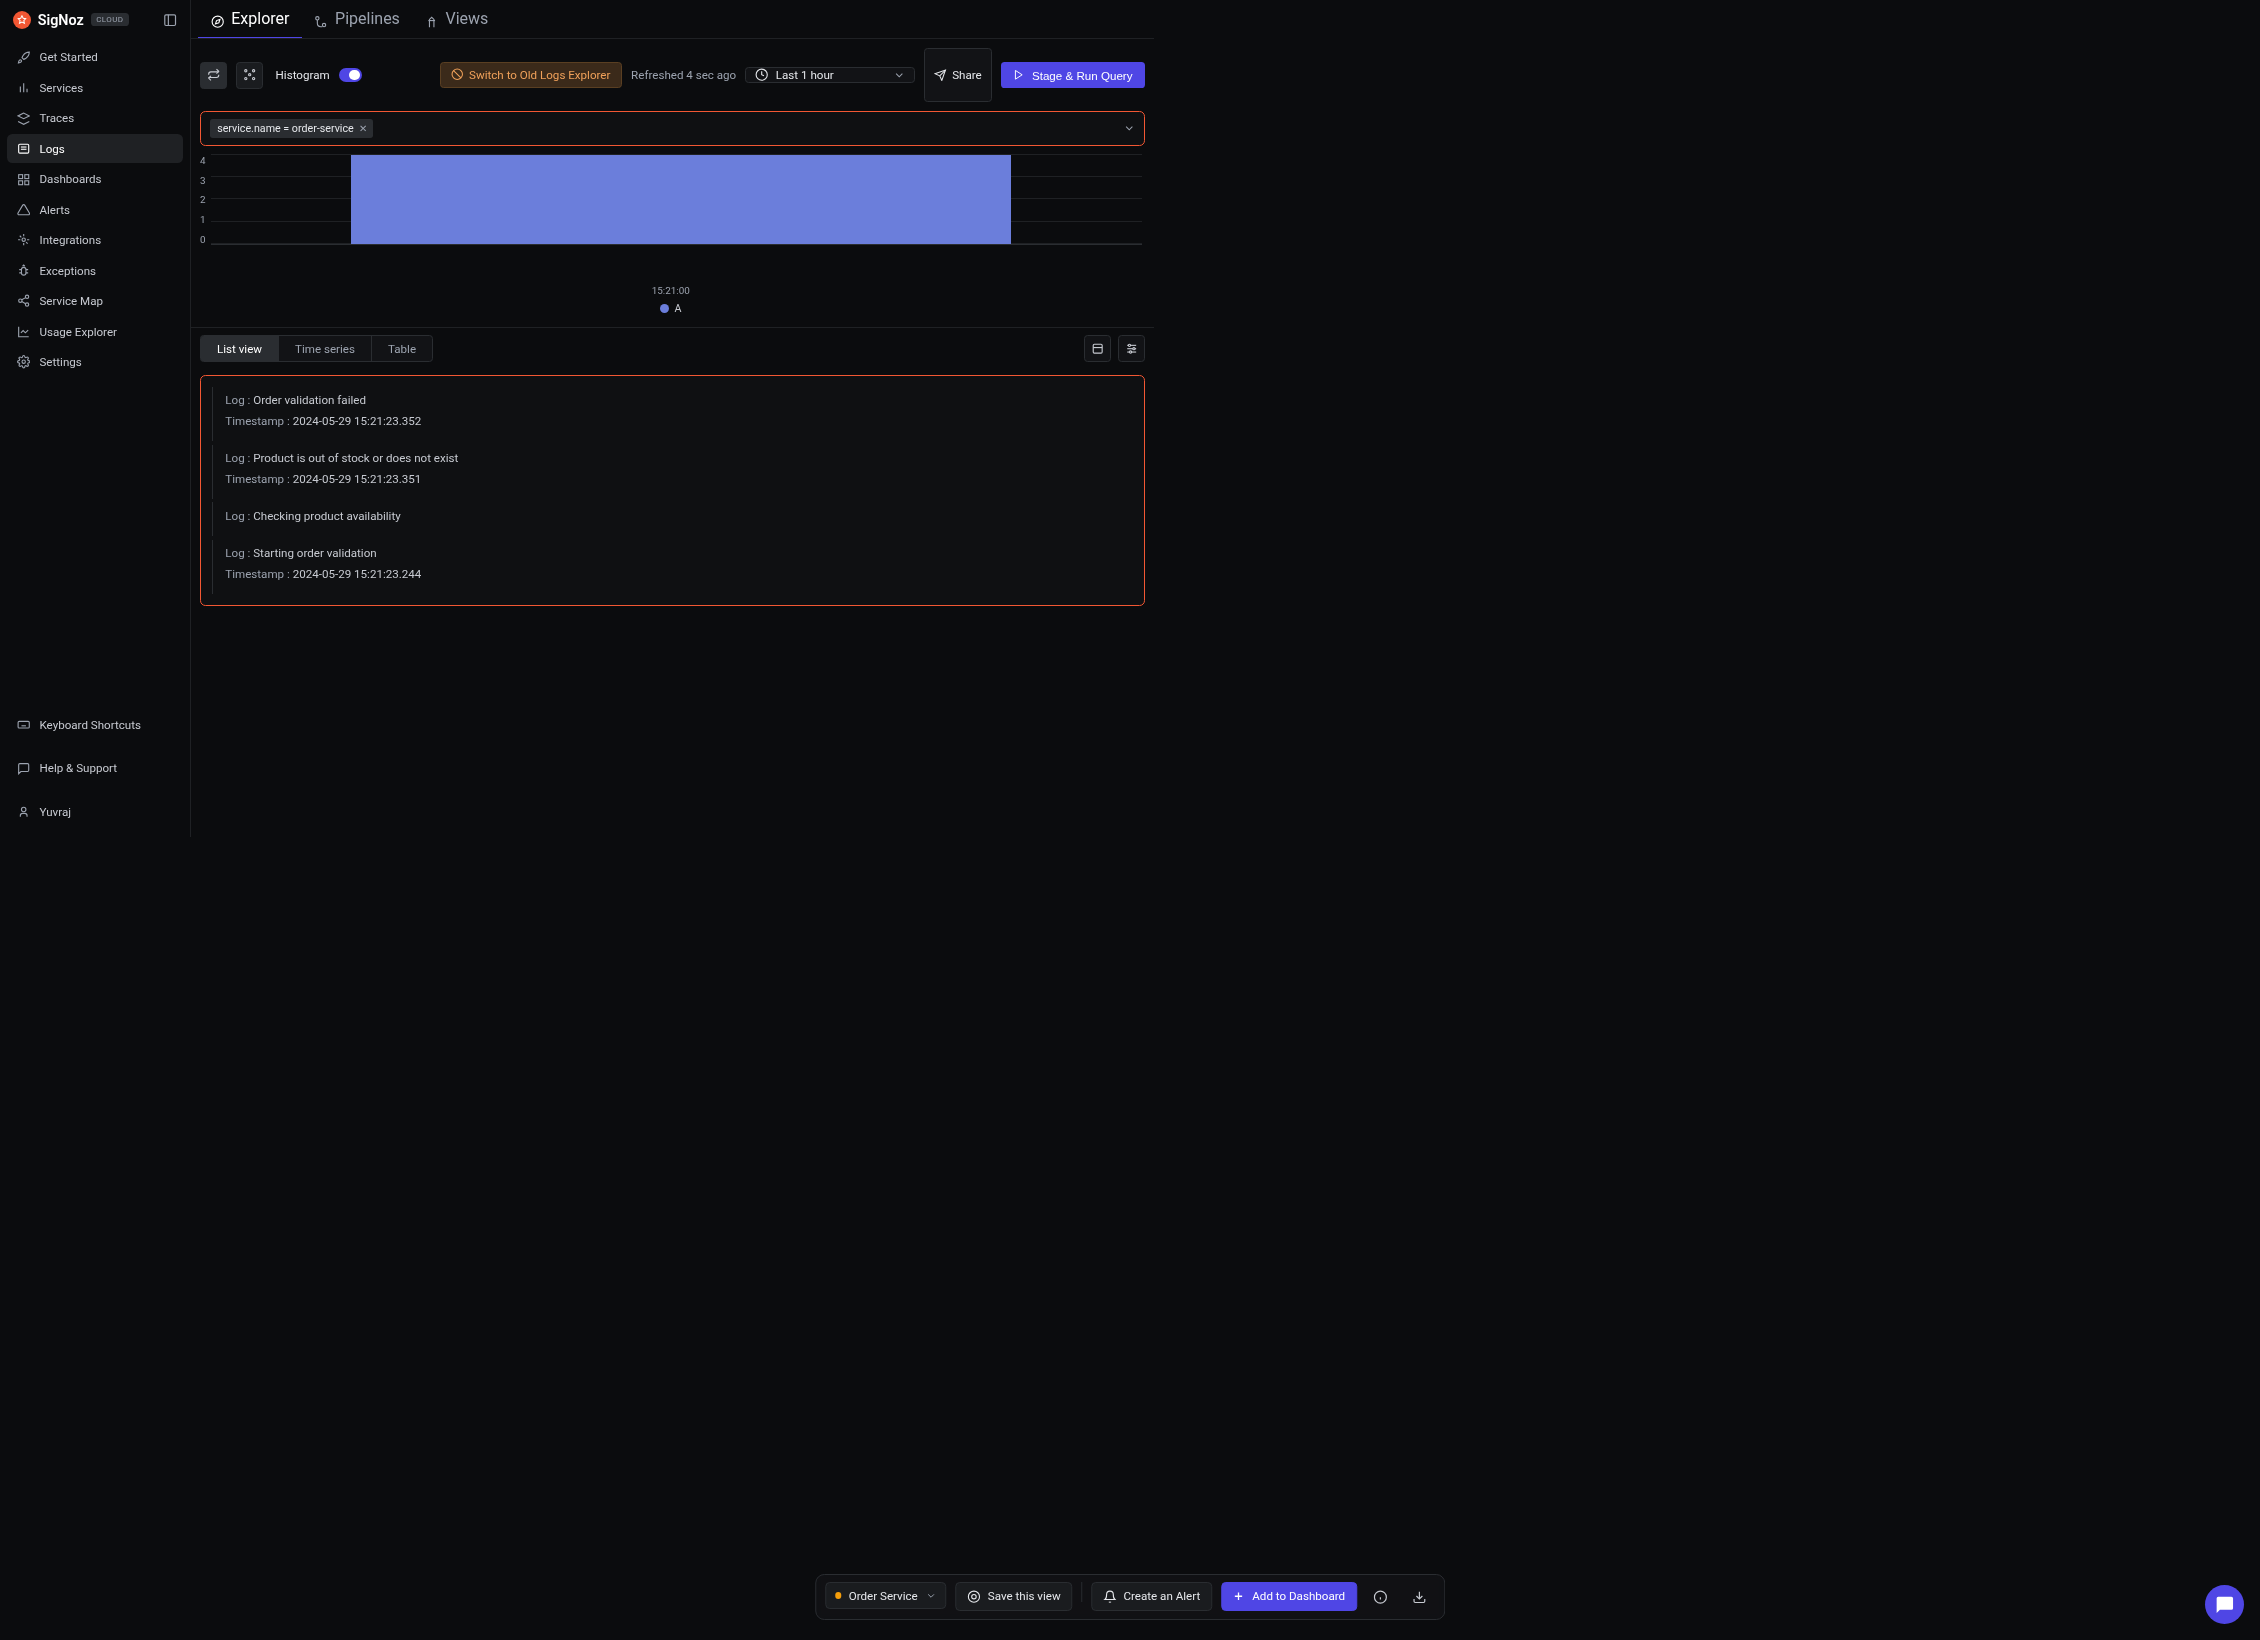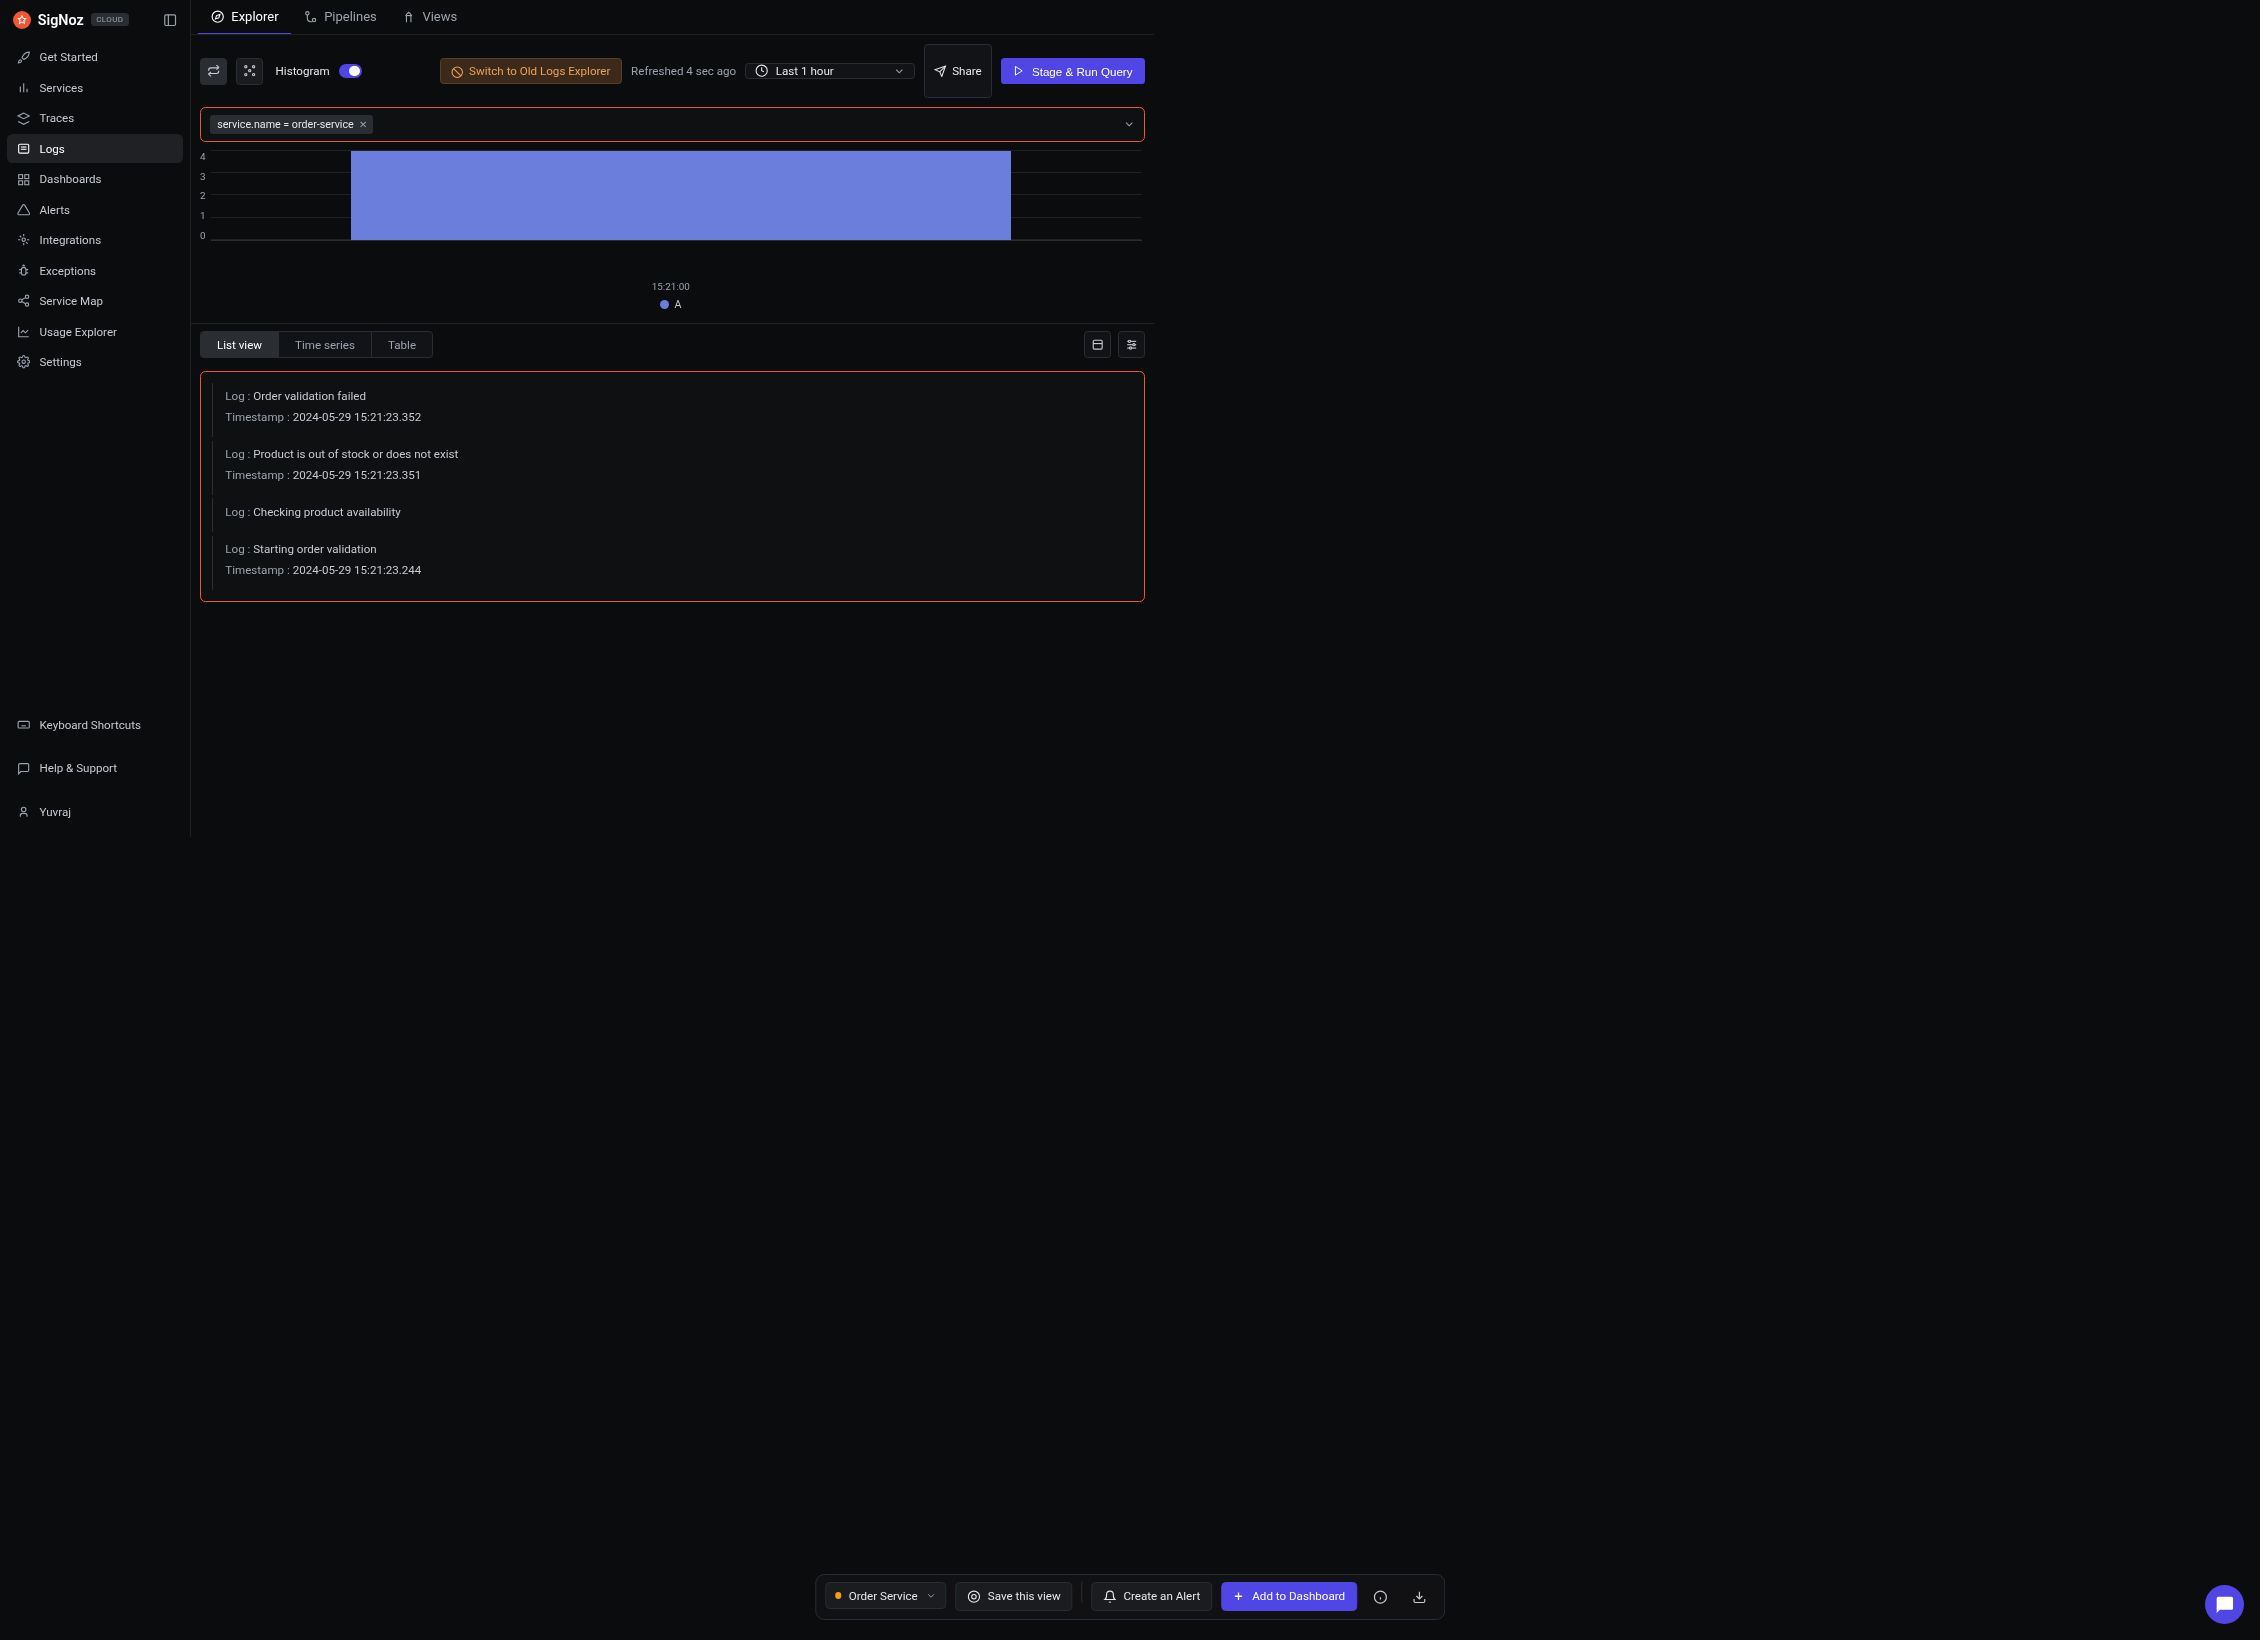--- a/index.html
+++ b/index.html
@@ -38,23 +38,23 @@
 .sidebar-item .icon { width: 14.3px; height: 14.3px; display: flex; align-items: center; justify-content: center; color: #9ca3af; }
 .sidebar-item.active .icon { color: #fff; }
 .sidebar-bottom { display: flex; flex-direction: column; gap: 15px; margin-top: auto; }
 
 
 .main { flex: 1; display: flex; flex-direction: column; overflow: hidden; }
 
 
 .top-tabs { display: flex; border-bottom: 0.9px solid #1f2124; padding: 0 7.2px; }
 .top-tab {
-  display: flex; align-items: center; gap: 7.2px;
+  display: flex; align-items: flex-end; gap: 7.2px;
   padding: 9px 12.5px; color: #9ca3af; cursor: pointer;
-  border-bottom: 1.8px solid transparent; font-size: 13px;
+  border-bottom: 1.8px solid transparent; font-size: 16px;
 }
 .top-tab.active { color: #fff; border-bottom-color: #4f46e5; }
 .top-tab .icon { width: 13.4px; height: 13.4px; }
 
 
 .toolbar {
   display: flex; align-items: center; gap: 9px;
   padding: 9px 9px;
 }
 .tool-btn {
@@ -70,21 +70,21 @@
   position: relative; cursor: pointer;
 }
 .toggle::after {
   content: ""; position: absolute; width: 10.7px; height: 10.7px;
   background: #fff; border-radius: 50%; top: 1.8px; right: 1.8px;
 }
 .spacer { flex: 1; }
 .switch-btn {
   background: #3b2a1a; border: 0.9px solid #5a3f22;
   color: #f0a15a; padding: 5.4px 10.7px; border-radius: 3.6px;
-  display: flex; align-items: flex-end; gap: 5.4px; font-size: 11.6px; cursor: pointer;
+  display: flex; align-items: flex-start; gap: 5.4px; font-size: 11.6px; cursor: pointer;
 }
 .refreshed { color: #9ca3af; font-size: 11.6px; }
 .time-select {
   background: #121316; border: 0.9px solid #2a2d31;
   padding: 0 9px; border-radius: 3.6px;
   display: flex; align-items: center; gap: 7.2px; cursor: pointer;
   min-width: 170px; font-size: 11.6px;
 }
 .time-select .chev { margin-left: auto; color: #9ca3af; }
 .share-btn {

